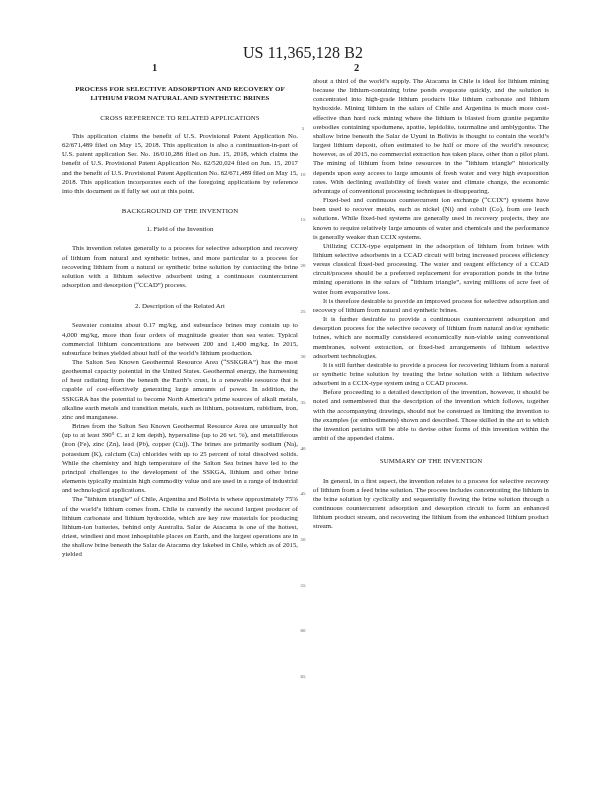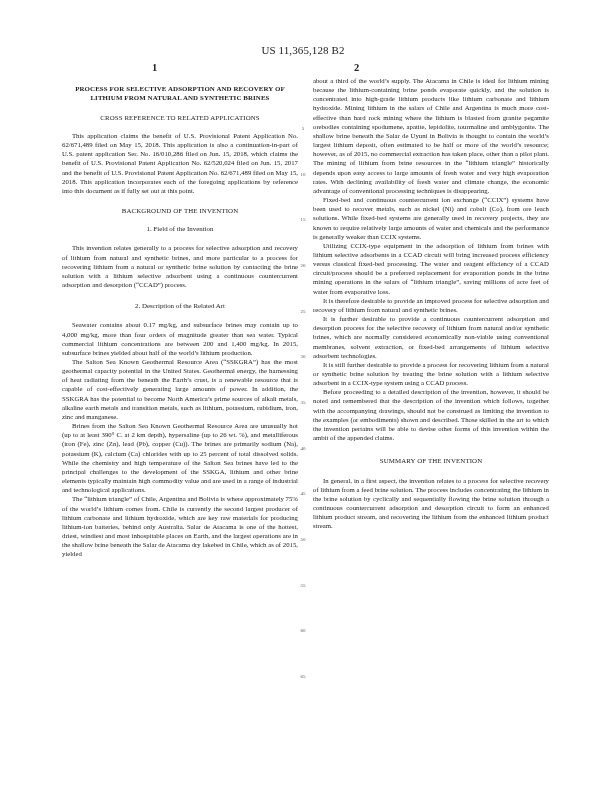--- a/index.html
+++ b/index.html
@@ -2,21 +2,21 @@
 <html><head>
   <meta charset="utf-8">
   <style>
     html, body { margin: 0; padding: 0; background: #ffffff; }
     body {
       width: 612px; height: 792px; position: relative; overflow: hidden;
       font-family: "Liberation Serif", "DejaVu Serif", serif; color: #222;
     }
     .patent-number {
       position: absolute; top: 44px; left: 0; width: 606px; text-align: center;
-      font-size: 11px; letter-spacing: 0.1px;
+      font-size: 16px; letter-spacing: 0.1px;
     }
     .col-number {
       position: absolute; top: 62px; font-size: 10.5px; font-weight: bold;
     }
     .col-number.left { left: 152px; }
     .col-number.right { left: 354px; }
     .column {
       position: absolute; top: 76px; width: 236px;
       font-size: 6.75px; line-height: 9.15px; text-align: justify;
     }

